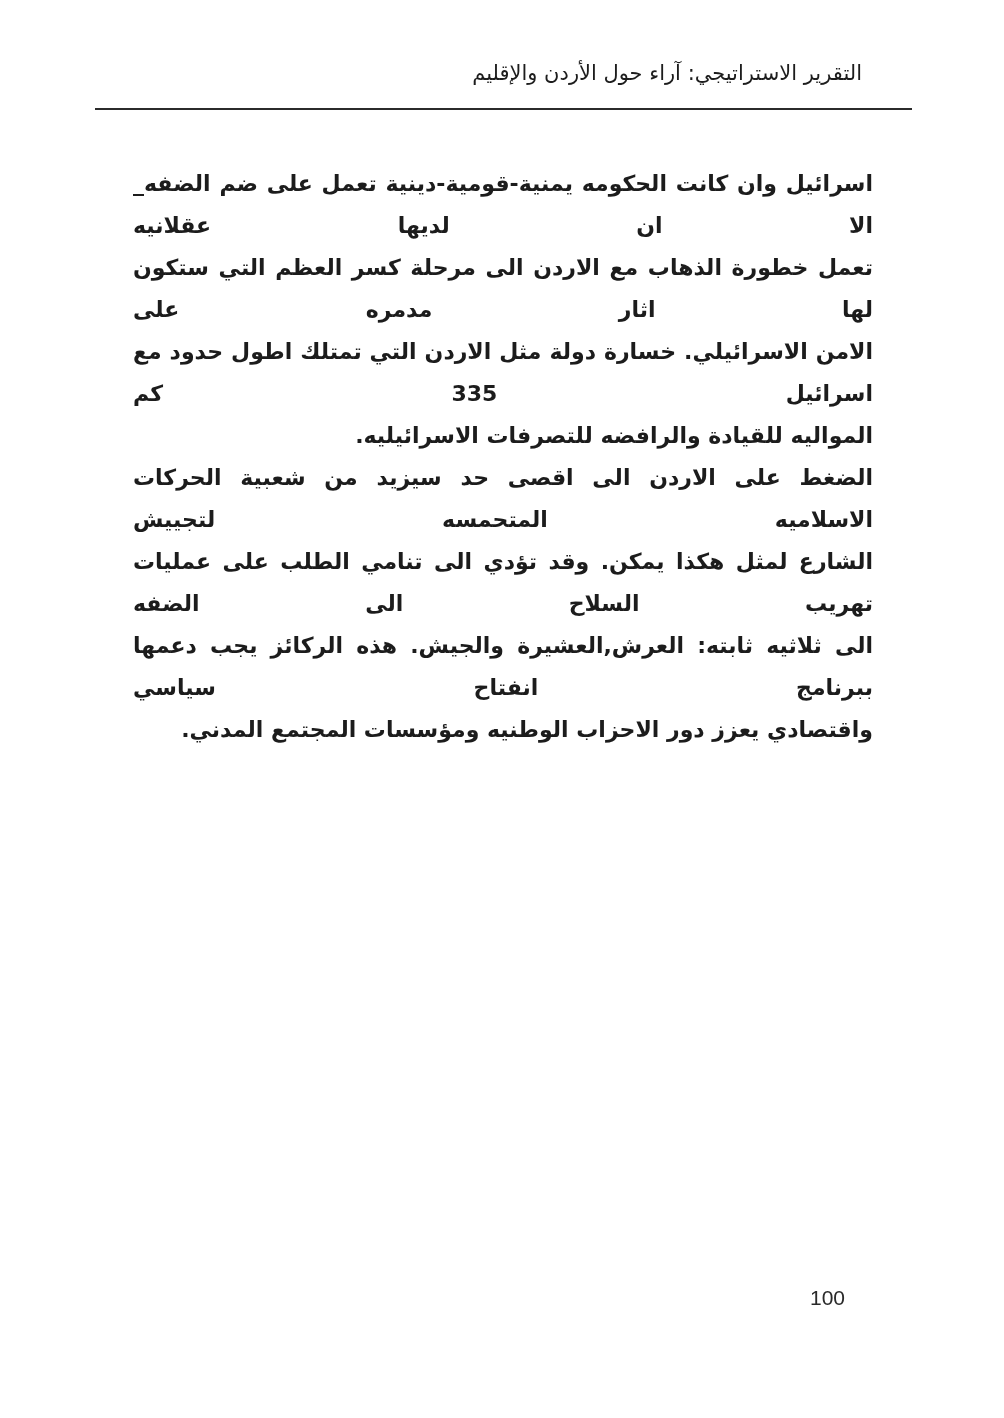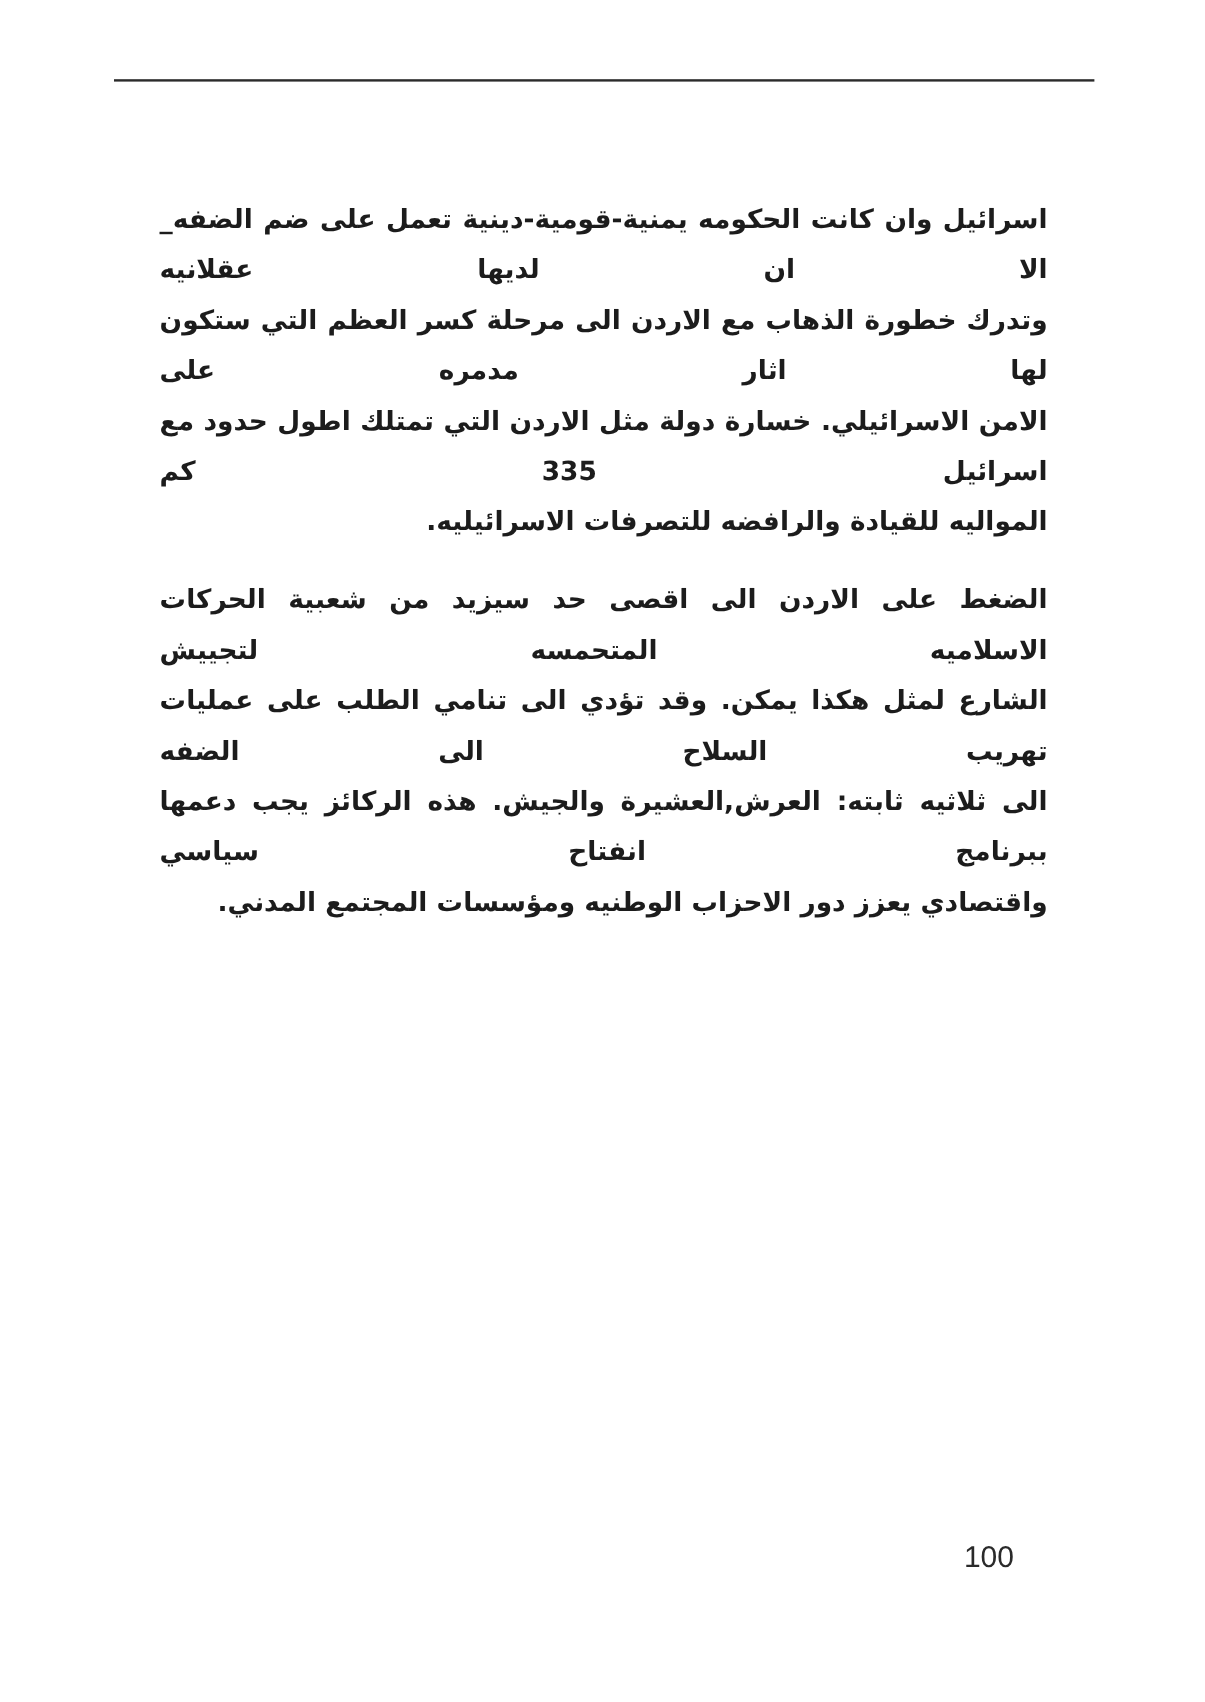--- a/index.html
+++ b/index.html
@@ -45,56 +45,57 @@
     position: absolute;
     top: 163px;
     right: 131px;          
     width: 740px;
     direction: rtl;
     font-size: 22px;
     line-height: 42px;
     color: #1c1c1c;
   }
   .paragraph { display: block; font-weight: bold; }
-  .paragraph + .paragraph { margin-top: 23px; }
+  .paragraph + .paragraph { margin-top: 0; }
 
   .text-line {
     text-align: justify;
     text-align-last: justify;
     white-space: normal;
   }
   .text-line.last-line {
     text-align: right;
     text-align-last: right;
   }
 
   
   .page-number {
     position: absolute;
     top: 1284px;
     right: 159px;          
     font-family: "Liberation Sans", sans-serif;
-    font-size: 25px;
+    font-size: 21px;
     line-height: 28px;
     color: #2a2a2a;
   }
 </style>
 </head>
 <body>
 
 <div class="page">
 
   <div class="header">
+    <div class="header-title" dir="rtl">التقرير الاستراتيجي: آراء حول الأردن والإقليم</div>
     <hr class="header-rule">
   </div>
 
   <div class="body-text" dir="rtl">
     <div class="paragraph">
         <div class="text-line">اسرائيل وان كانت الحكومه يمنية-قومية-دينية تعمل على ضم الضفه_ الا ان لديها عقلانيه</div>
-        <div class="text-line">وتدرك خطورة الذهاب مع الاردن الى مرحلة كسر العظم التي ستكون لها اثار مدمره على</div>
+        <div class="text-line">تعمل خطورة الذهاب مع الاردن الى مرحلة كسر العظم التي ستكون لها اثار مدمره على</div>
         <div class="text-line">الامن الاسرائيلي. خسارة دولة مثل الاردن التي تمتلك اطول حدود مع اسرائيل 335 كم</div>
         <div class="text-line last-line">المواليه للقيادة والرافضه للتصرفات الاسرائيليه.</div>
       </div>
     <div class="paragraph">
         <div class="text-line">الضغط على الاردن الى اقصى حد سيزيد من شعبية الحركات الاسلاميه المتحمسه لتجييش</div>
         <div class="text-line">الشارع لمثل هكذا يمكن. وقد تؤدي الى تنامي الطلب على عمليات تهريب السلاح الى الضفه</div>
         <div class="text-line">الى ثلاثيه ثابته: العرش,العشيرة والجيش. هذه الركائز يجب دعمها ببرنامج انفتاح سياسي</div>
         <div class="text-line last-line">واقتصادي يعزز دور الاحزاب الوطنيه ومؤسسات المجتمع المدني.</div>
       </div>
   </div>

